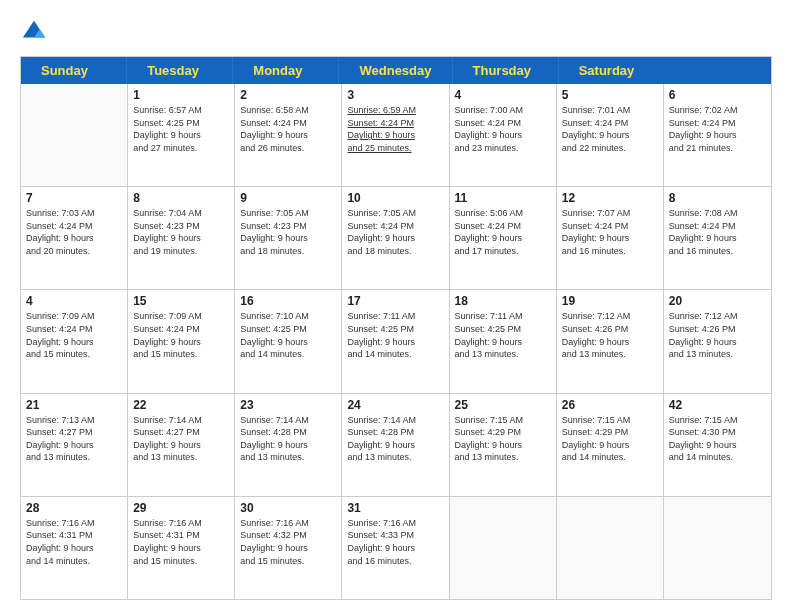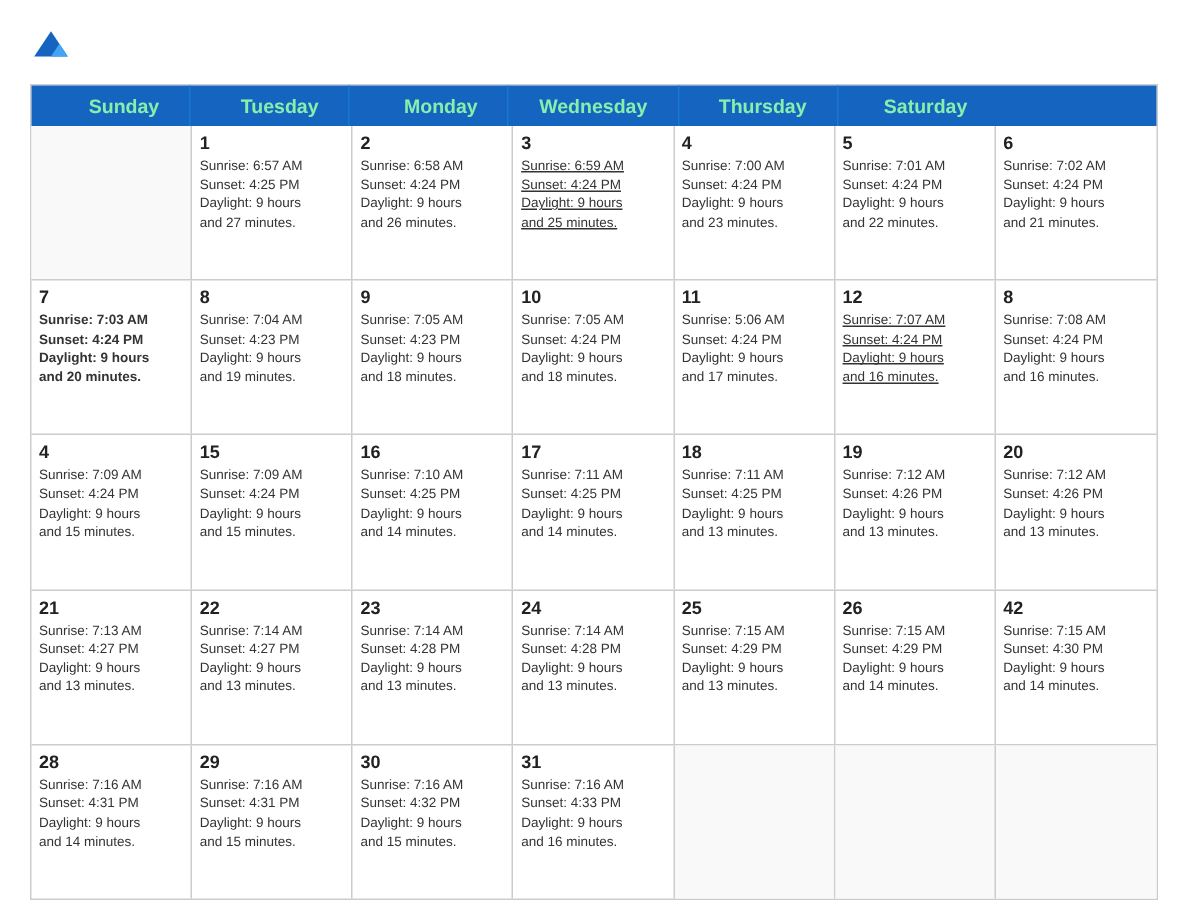--- a/index.html
+++ b/index.html
@@ -57,24 +57,24 @@
       display: flex;
       flex-direction: column;
       border: 1px solid #ccc;
     }
     .cal-header {
       display: grid;
       grid-template-columns: repeat(7, 1fr);
       background: #1565c0;
     }
     .cal-header-cell {
-      color: #86efac;
+      color: #fde047;
       font-size: 13px;
       font-weight: bold;
-      text-align: right;
+      text-align: left;
       padding: 6px 20px;
       border-right: 1px solid #1976d2;
     }
     .cal-header-cell:last-child { border-right: none; }
     .cal-body {
       flex: 1;
       display: flex;
       flex-direction: column;
     }
     .cal-row {
@@ -179,21 +179,21 @@
             <span class="day-num">6</span>
             <div class="cell-info" style="white-space: pre-line;">Sunrise: 7:02 AM
 Sunset: 4:24 PM
 Daylight: 9 hours
 and 21 minutes.</div>
           </div>
         </div>
         <div class="cal-row">
           <div class="cal-cell">
             <span class="day-num">7</span>
-            <div class="cell-info" style="white-space: pre-line; font-weight: bold;">Sunrise: 7:03 AM
+            <div class="cell-info" style="white-space: pre-line;">Sunrise: 7:03 AM
 Sunset: 4:24 PM
 Daylight: 9 hours
 and 20 minutes.</div>
           </div>
           <div class="cal-cell">
             <span class="day-num">8</span>
             <div class="cell-info" style="white-space: pre-line;">Sunrise: 7:04 AM
 Sunset: 4:23 PM
 Daylight: 9 hours
 and 19 minutes.</div>
@@ -214,21 +214,21 @@
           </div>
           <div class="cal-cell">
             <span class="day-num">11</span>
             <div class="cell-info" style="white-space: pre-line;">Sunrise: 5:06 AM
 Sunset: 4:24 PM
 Daylight: 9 hours
 and 17 minutes.</div>
           </div>
           <div class="cal-cell">
             <span class="day-num">12</span>
-            <div class="cell-info" style="white-space: pre-line; text-decoration: underline;">Sunrise: 7:07 AM
+            <div class="cell-info" style="white-space: pre-line;">Sunrise: 7:07 AM
 Sunset: 4:24 PM
 Daylight: 9 hours
 and 16 minutes.</div>
           </div>
           <div class="cal-cell">
             <span class="day-num">8</span>
             <div class="cell-info" style="white-space: pre-line;">Sunrise: 7:08 AM
 Sunset: 4:24 PM
 Daylight: 9 hours
 and 16 minutes.</div>

